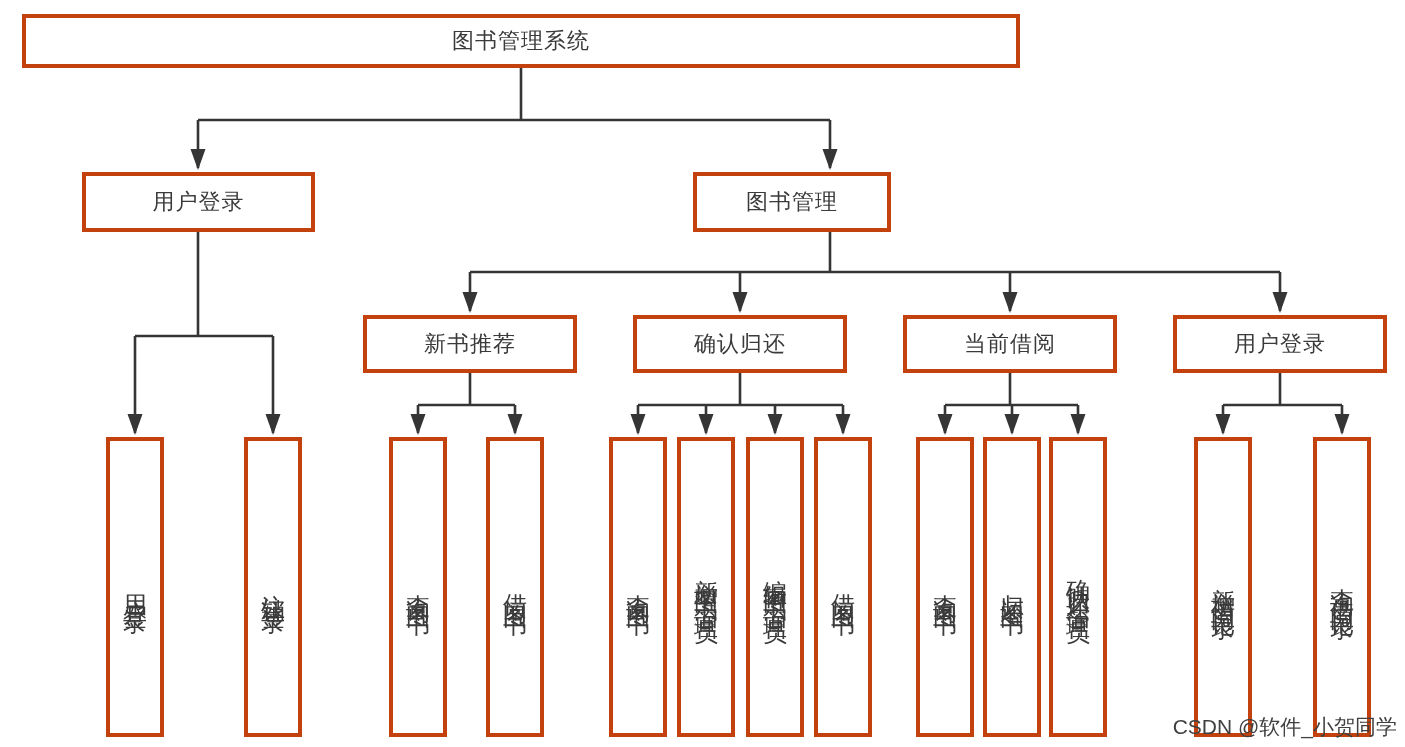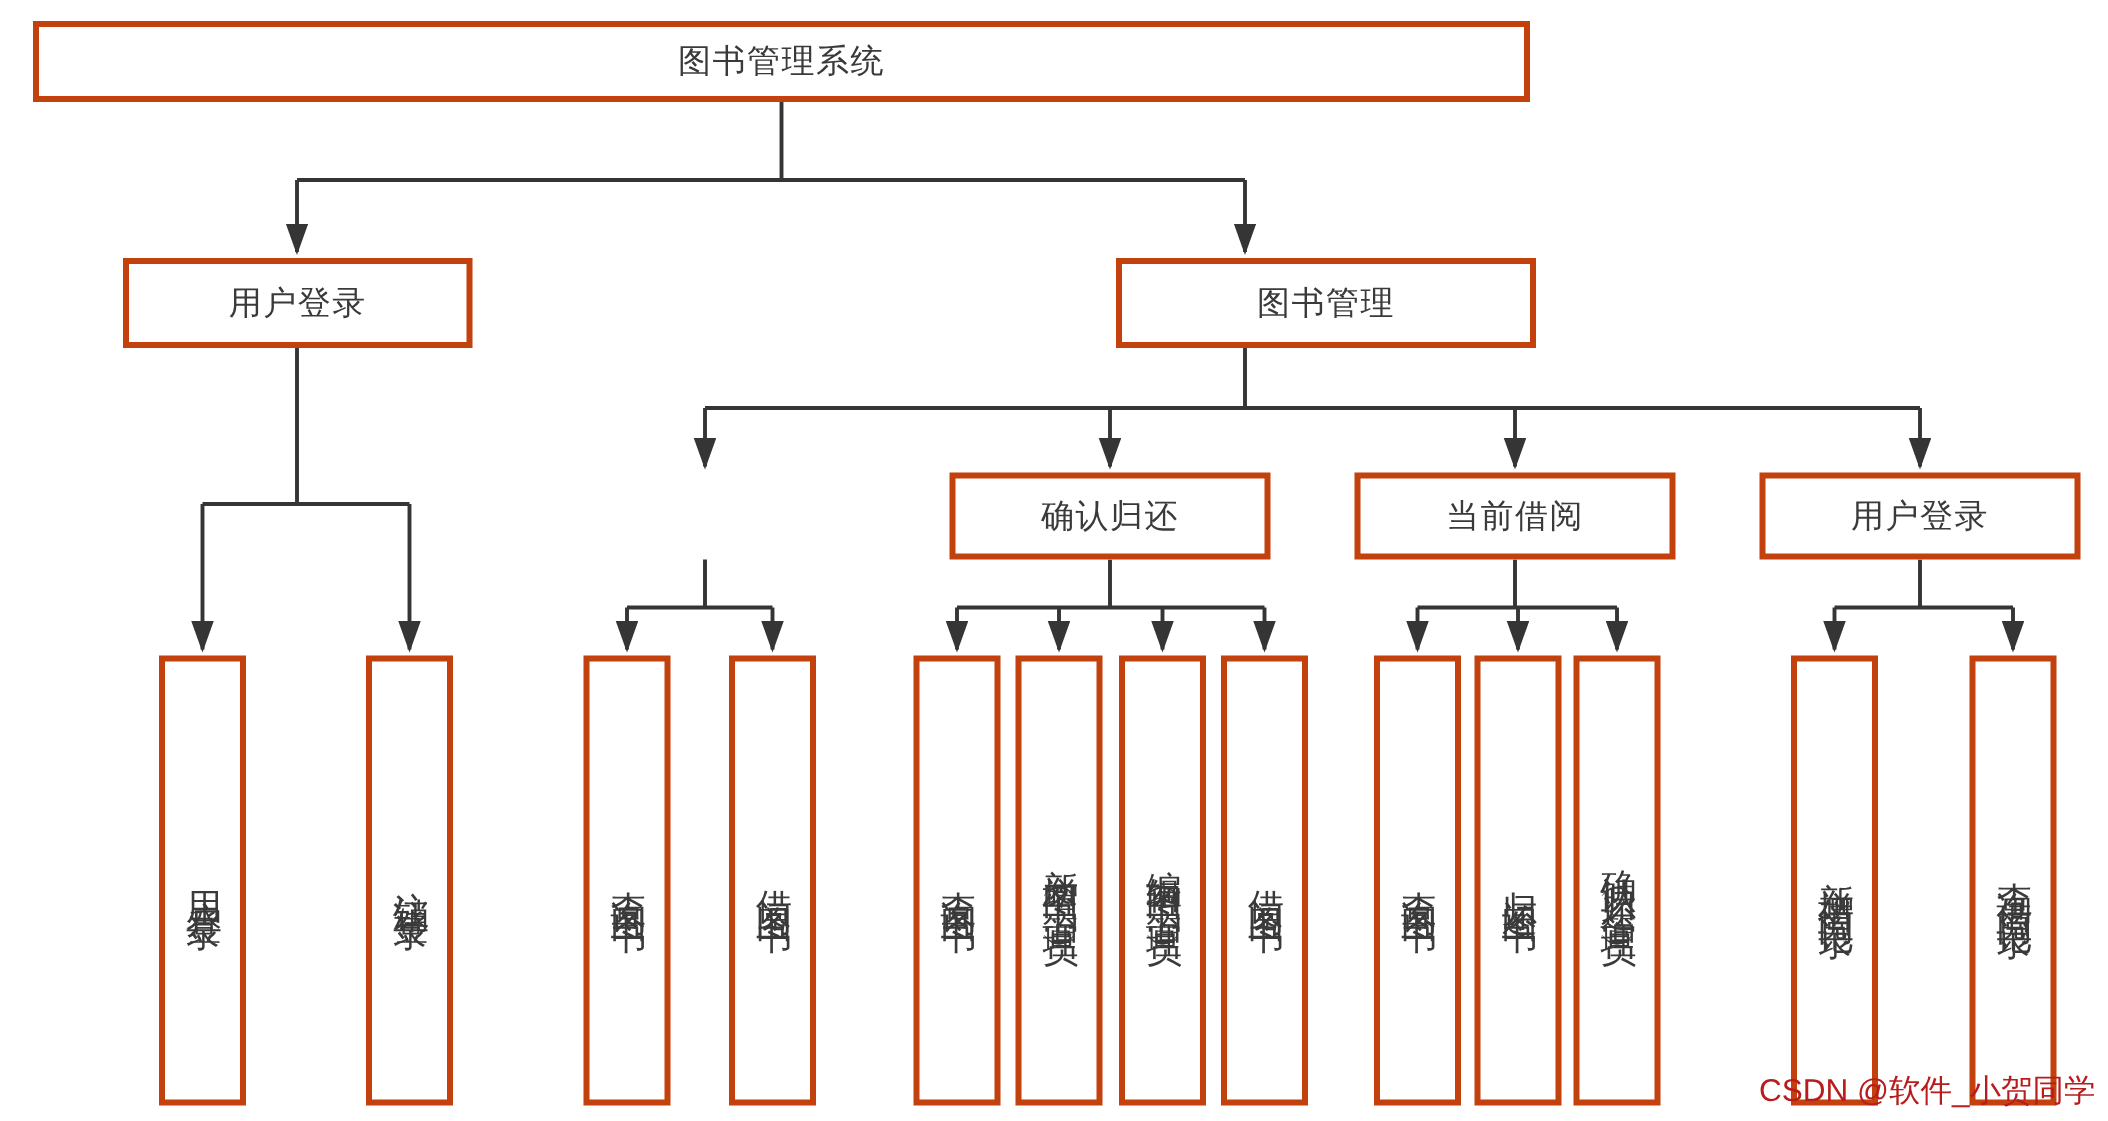--- a/index.html
+++ b/index.html
@@ -49,21 +49,21 @@
     text-orientation: mixed;
     font-size: 24px;
     letter-spacing: 6px;
     line-height: 1;
   }
   .watermark {
     position: absolute;
     right: 8px;
     bottom: 6px;
     font-size: 21px;
-    color: #b91c1c;
+    color: #404040;
     z-index: 2;
     white-space: nowrap;
   }
 </style>
 </head>
 <body>
 
 <div id="canvas">
 
   <svg id="wires" viewBox="0 0 1405 747" xmlns="http://www.w3.org/2000/svg">
@@ -109,24 +109,27 @@
     </g>
   </svg>
 
   <div class="box" style="left:22px;top:14px;width:998px;height:54px">
     <span class="h-label">图书管理系统</span>
   </div>
 
   <div class="box" style="left:82px;top:172px;width:233px;height:60px">
     <span class="h-label">用户登录</span>
   </div>
-  <div class="box" style="left:744px;top:172px;width:280px;height:60px">
+  <div class="box" style="left:693px;top:172px;width:198px;height:60px">
     <span class="h-label">图书管理</span>
   </div>
 
+  <div class="box" style="left:363px;top:315px;width:214px;height:58px">
+    <span class="h-label">新书推荐</span>
+  </div>
   <div class="box" style="left:633px;top:315px;width:214px;height:58px">
     <span class="h-label">确认归还</span>
   </div>
   <div class="box" style="left:903px;top:315px;width:214px;height:58px">
     <span class="h-label">当前借阅</span>
   </div>
   <div class="box" style="left:1173px;top:315px;width:214px;height:58px">
     <span class="h-label">用户登录</span>
   </div>
 

